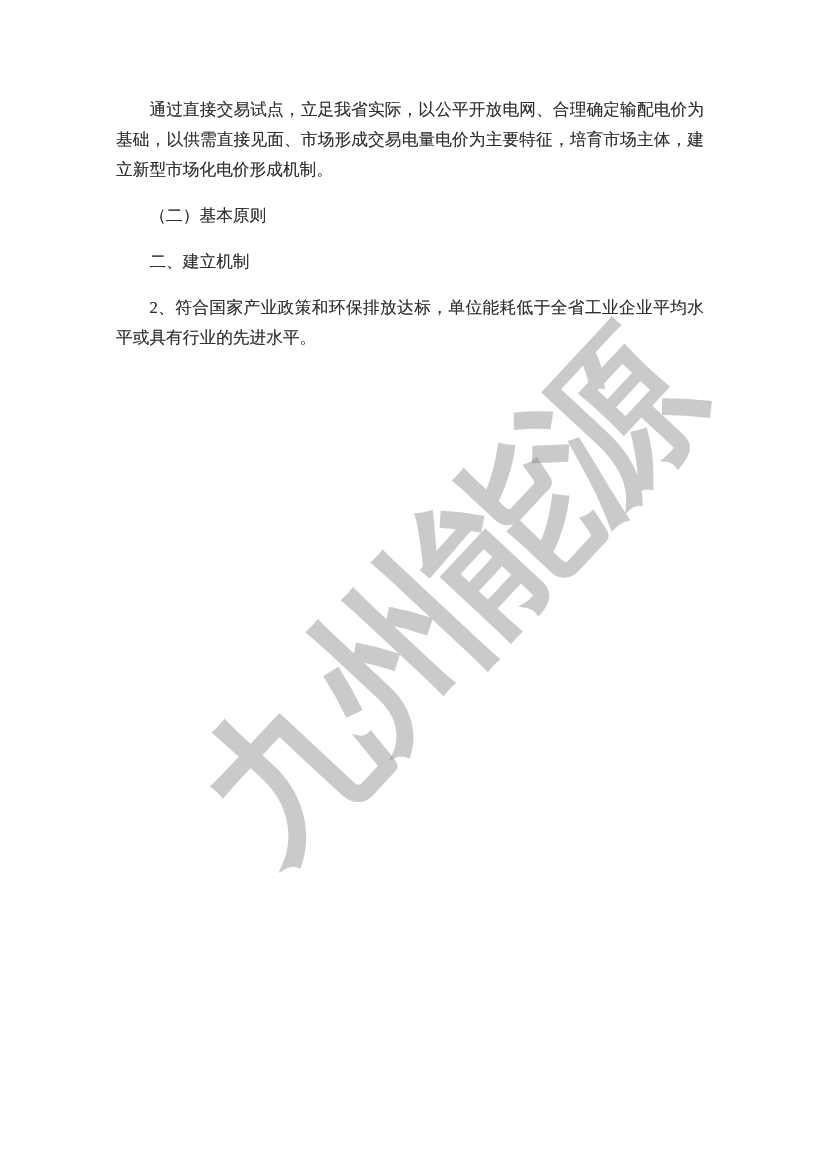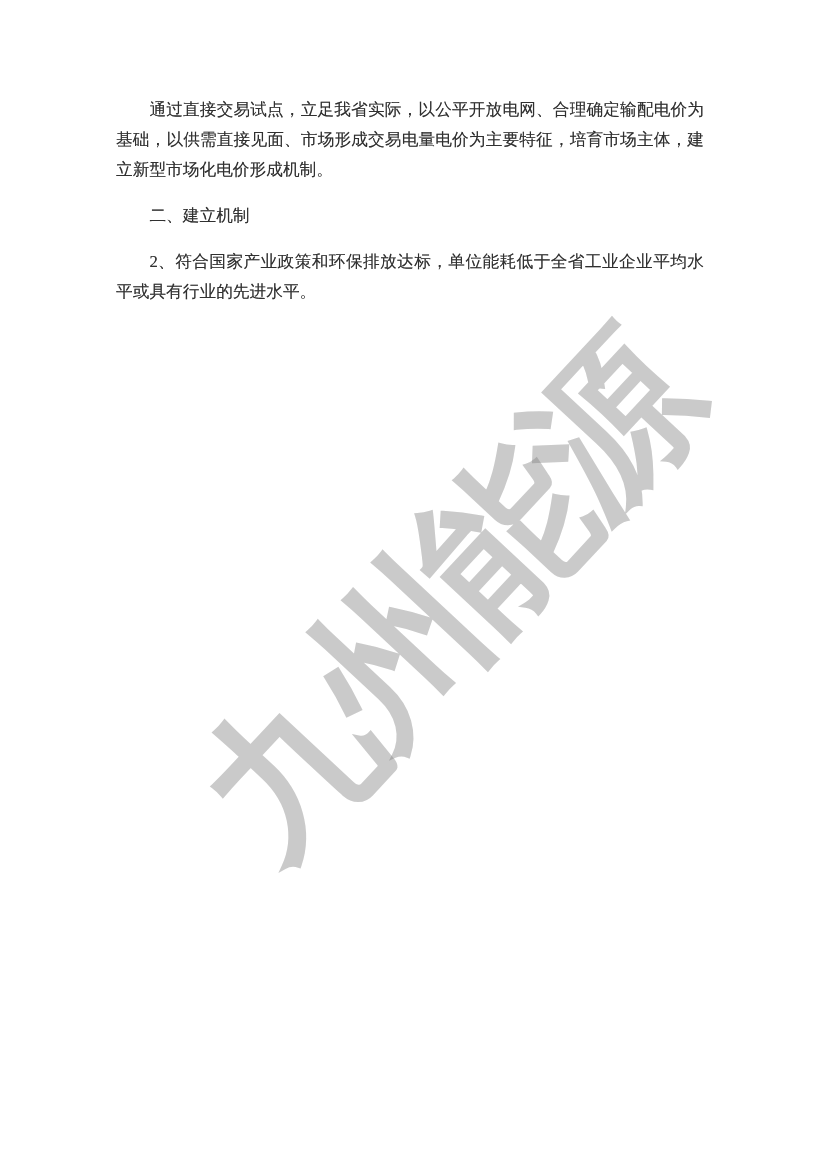--- a/index.html
+++ b/index.html
@@ -51,17 +51,18 @@
 </style>
 </head>
 <body>
 
 <div class="page">
 
   <div class="watermark">九州能源</div>
 
   <div class="content">
     <p>通过直接交易试点，立足我省实际，以公平开放电网、合理确定输配电价为基础，以供需直接见面、市场形成交易电量电价为主要特征，培育市场主体，建立新型市场化电价形成机制。</p>
+    <p>（二）基本原则</p>
     <p>二、建立机制</p>
     <p>2、符合国家产业政策和环保排放达标，单位能耗低于全省工业企业平均水平或具有行业的先进水平。</p>
   </div>
 
 </div>
 
 </body></html>

